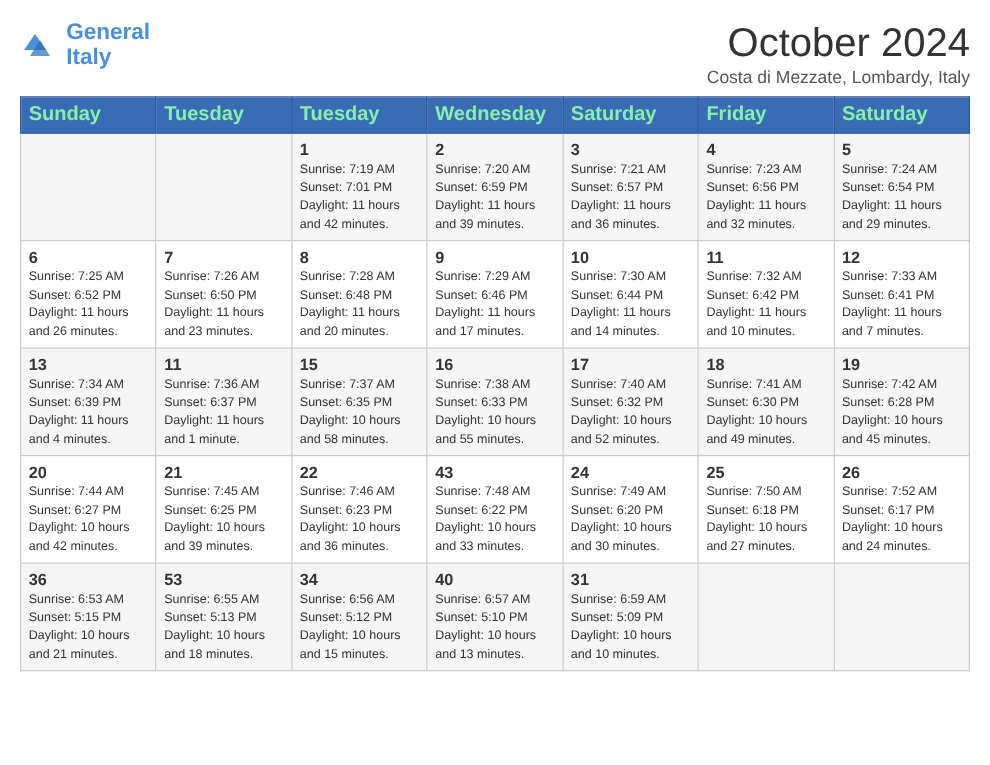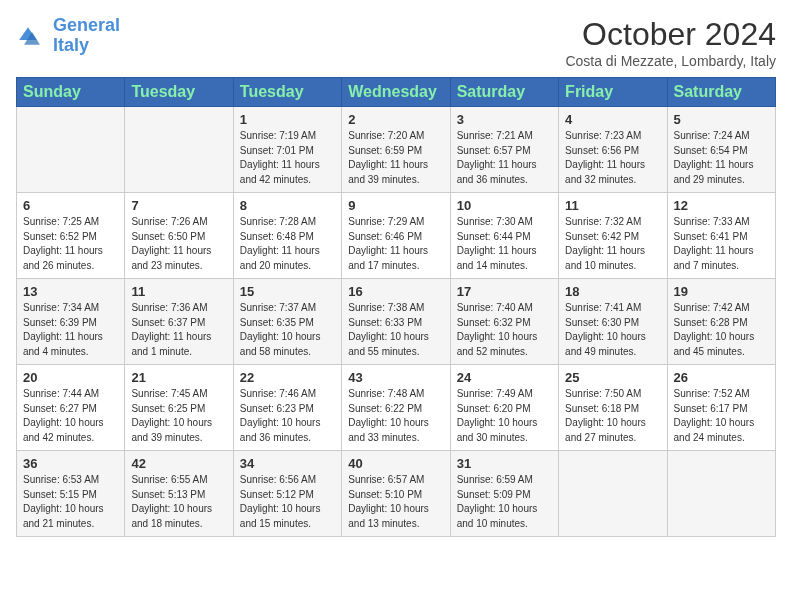--- a/index.html
+++ b/index.html
@@ -236,21 +236,21 @@
           <span class="day-num">26</span>
           <div class="day-info">Sunrise: 7:52 AM<br>Sunset: 6:17 PM<br>Daylight: 10 hours<br>and 24 minutes.</div>
         </td>
       </tr>
       <tr>
         <td>
           <span class="day-num">36</span>
           <div class="day-info">Sunrise: 6:53 AM<br>Sunset: 5:15 PM<br>Daylight: 10 hours<br>and 21 minutes.</div>
         </td>
         <td>
-          <span class="day-num">42</span>
+          <span class="day-num">53</span>
           <div class="day-info">Sunrise: 6:55 AM<br>Sunset: 5:13 PM<br>Daylight: 10 hours<br>and 18 minutes.</div>
         </td>
         <td>
           <span class="day-num">34</span>
           <div class="day-info">Sunrise: 6:56 AM<br>Sunset: 5:12 PM<br>Daylight: 10 hours<br>and 15 minutes.</div>
         </td>
         <td>
           <span class="day-num">40</span>
           <div class="day-info">Sunrise: 6:57 AM<br>Sunset: 5:10 PM<br>Daylight: 10 hours<br>and 13 minutes.</div>
         </td>

